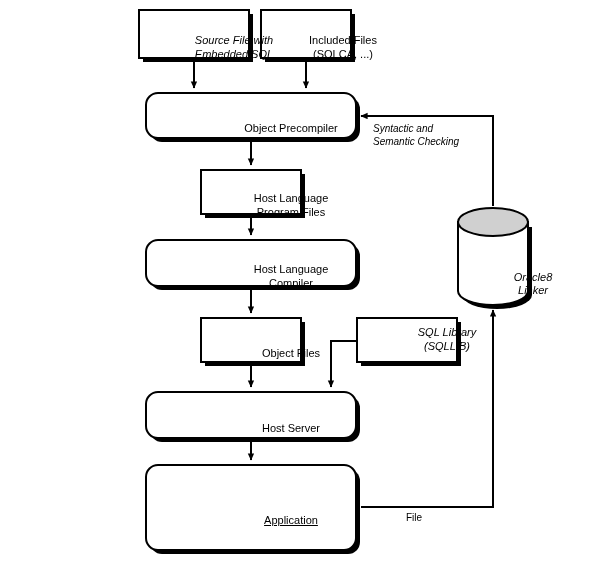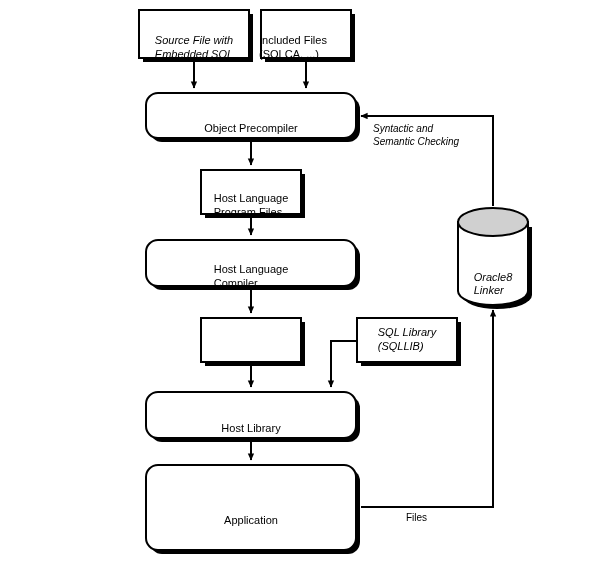--- a/index.html
+++ b/index.html
@@ -21,26 +21,27 @@
   }
   #diagram-svg {
     position: absolute;
     top: 0;
     left: 0;
     width: 600px;
     height: 578px;
   }
   .node-label {
     position: absolute;
-    text-align: left;
+    text-align: center;
     line-height: 1.25;
     font-size: 11px;
     color: #000;
     pointer-events: none;
     white-space: pre-line;
+    padding-left: 40px;
   }
   .node-label.italic {
     font-style: italic;
   }
   .edge-label {
     position: absolute;
     font-size: 10px;
     line-height: 1.3;
     color: #000;
     white-space: pre-line;
@@ -127,56 +128,59 @@
 
       <ellipse cx="493" cy="222" rx="35" ry="14" fill="#d0d0d0"></ellipse>
     </g>
   </svg>
 
   <div class="node-label italic" style="left:139px; top:10px; width:110px; height:48px;">
     <span class="ctr">Source File with
 Embedded SQL</span>
   </div>
 
-  <div class="node-label" style="left:248px; top:10px; width:90px; height:48px;">
+  <div class="node-label" style="left:258px; top:10px; width:90px; height:48px;">
     <span class="ctr">Included Files
 (SQLCA, ...)</span>
   </div>
 
   <div class="node-label" style="left:146px; top:93px; width:210px; height:45px;">
     <span class="ctr">Object Precompiler</span>
   </div>
 
   <div class="node-label" style="left:201px; top:170px; width:100px; height:44px;">
     <span class="ctr">Host Language
 Program Files</span>
   </div>
 
   <div class="node-label" style="left:146px; top:240px; width:210px; height:46px;">
     <span class="ctr">Host Language
 Compiler</span>
   </div>
 
+  <div class="node-label" style="left:201px; top:318px; width:100px; height:44px;">
+    <span class="ctr">Object Files</span>
+  </div>
 
   <div class="node-label italic" style="left:357px; top:304px; width:100px; height:44px;">
     <span class="ctr">SQL Library
 (SQLLIB)</span>
   </div>
 
   <div class="node-label" style="left:146px; top:392px; width:210px; height:46px;">
-    <span class="ctr">Host Library</span>
+    <span class="ctr">Host Server</span>
   </div>
 
-  <div class="node-label" style="left:146px; top:465px; width:210px; height:85px;">
+  <div class="node-label" style="left:146px; top:465px; width:210px; height:85px;text-decoration:underline;">
     <span class="ctr">Application</span>
   </div>
 
   <div class="node-label italic" style="left:458px; top:236px; width:70px; height:69px;">
     <span class="ctr">Oracle8
 Linker</span>
   </div>
 
   <div class="edge-label italic" style="left:373px; top:122px; width:130px;">Syntactic and
 Semantic Checking</div>
 
-  <div class="edge-label" style="left:406px; top:511px; width:60px;">Files</div>
+  <div class="edge-label" style="left:406px; top:511px; width:60px;">File</div>
 
 </div>
 
 </body></html>

